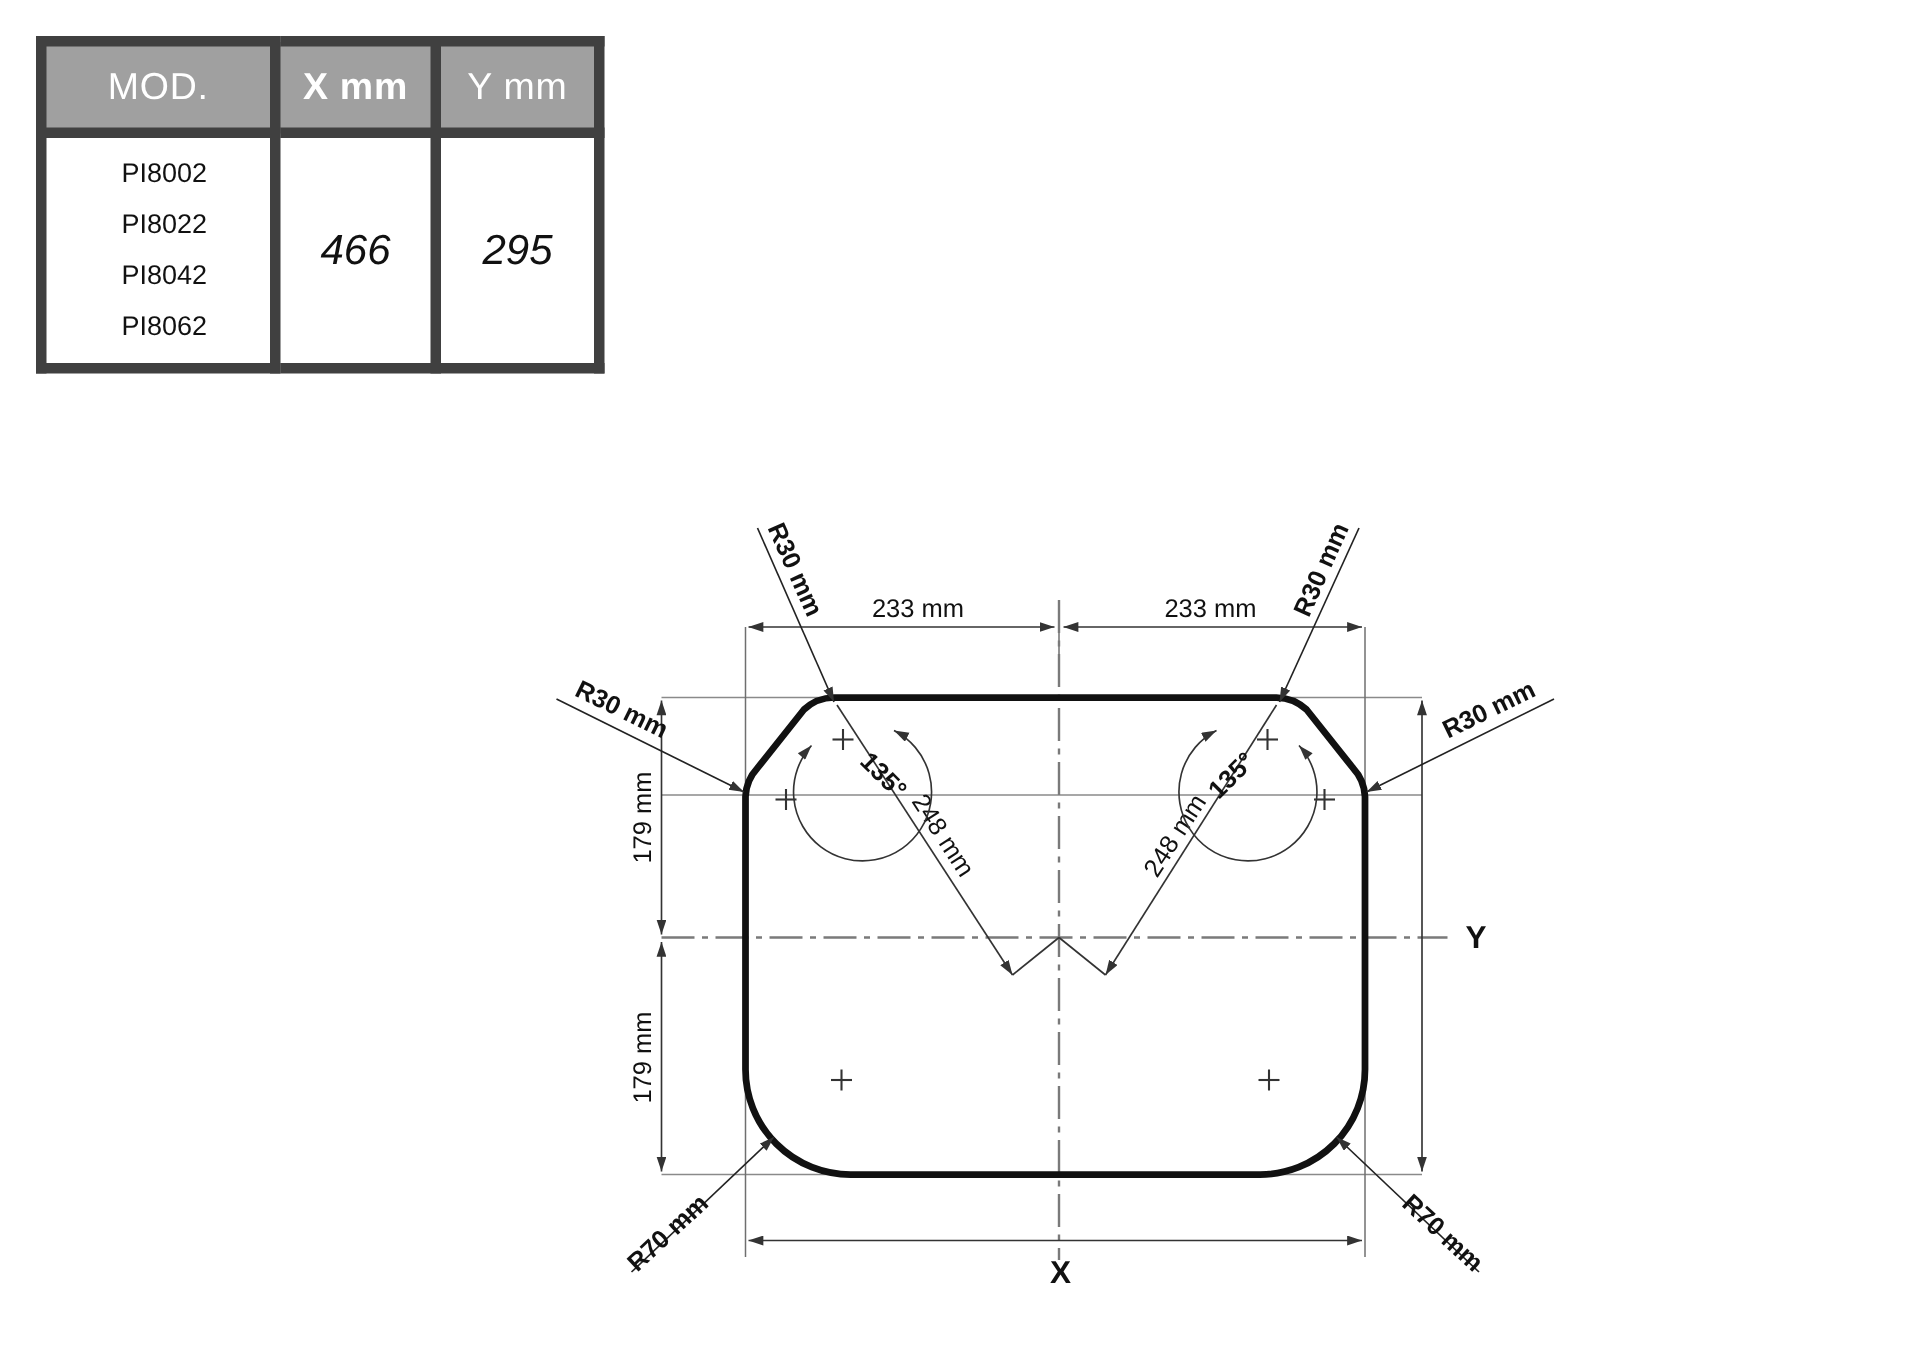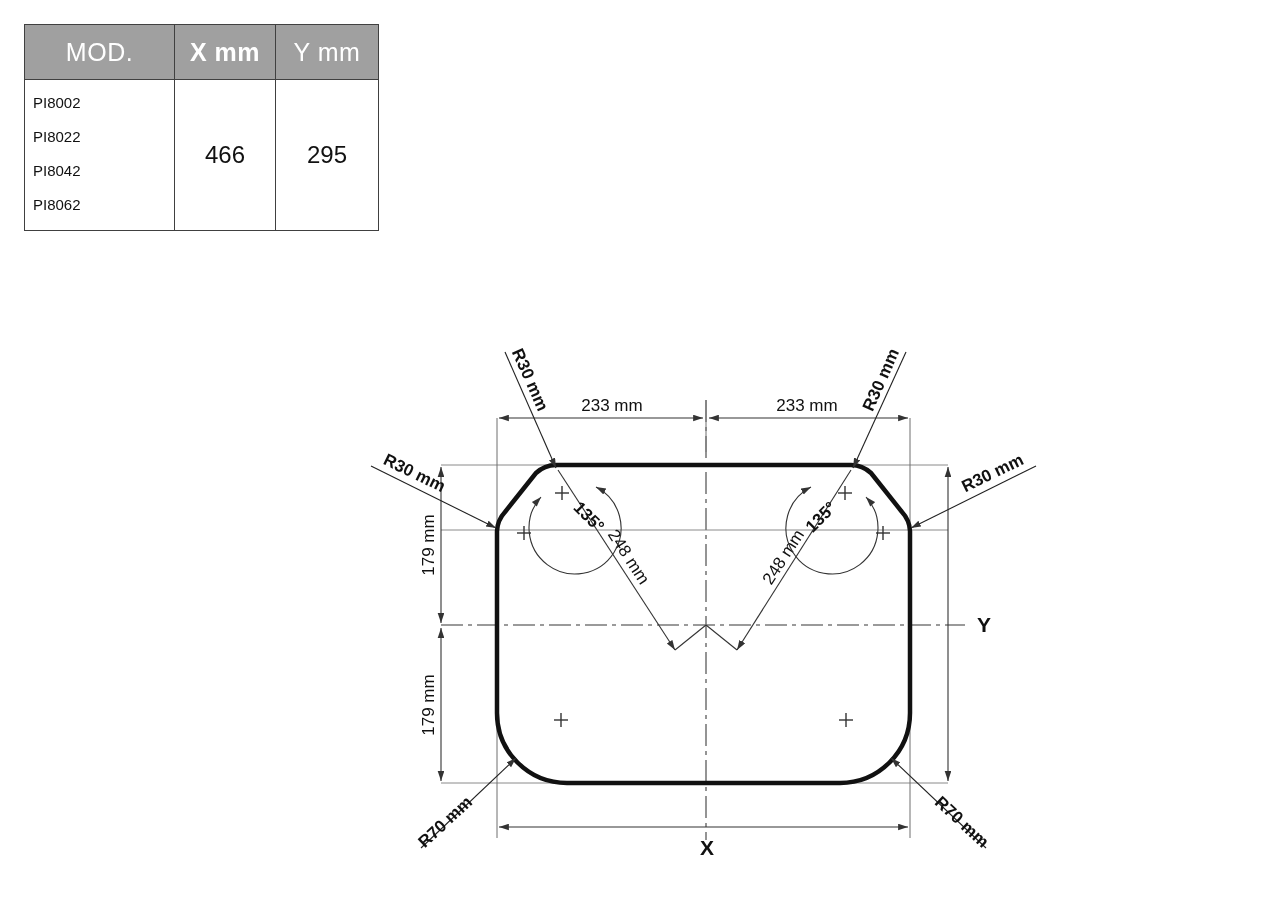--- a/index.html
+++ b/index.html
@@ -17,48 +17,49 @@
 
   
   #spec-table {
     position: absolute;
     left: 24px;
     top: 24px;
     border-collapse: collapse;
     table-layout: fixed;
   }
   #spec-table th, #spec-table td {
-    border: 1px solid #404040;
+    border: 7px solid #404040;
     padding: 0;
     text-align: center;
     vertical-align: middle;
     margin-left: 12px;
   }
   #spec-table thead th {
     background: #a0a0a0;
     color: #ffffff;
     font-weight: 400;
     font-size: 25px;
     height: 54px;
     letter-spacing: .5px;
   }
   #spec-table .col-mod  { width: 149px; }
   #spec-table .col-x    { width: 100px; font-weight: bold; }
   #spec-table .col-y    { width: 102px; }
 
   #spec-table td.models {
-    text-align: left;
+    text-align: center;
     padding: 6px 0 8px 8px;
-    font-size: 15px;
+    font-size: 18px;
     line-height: 34px;
     color: #111;
   }
   #spec-table td.value {
-    font-size: 24px;
+    font-size: 28px;
     color: #111;
+    font-style: italic;
   }
   .mod-line { display: block; white-space: nowrap; }
 
   
   #drawing {
     position: absolute;
     left: 0;
     top: 0;
     width: 1271px;
     height: 904px;

